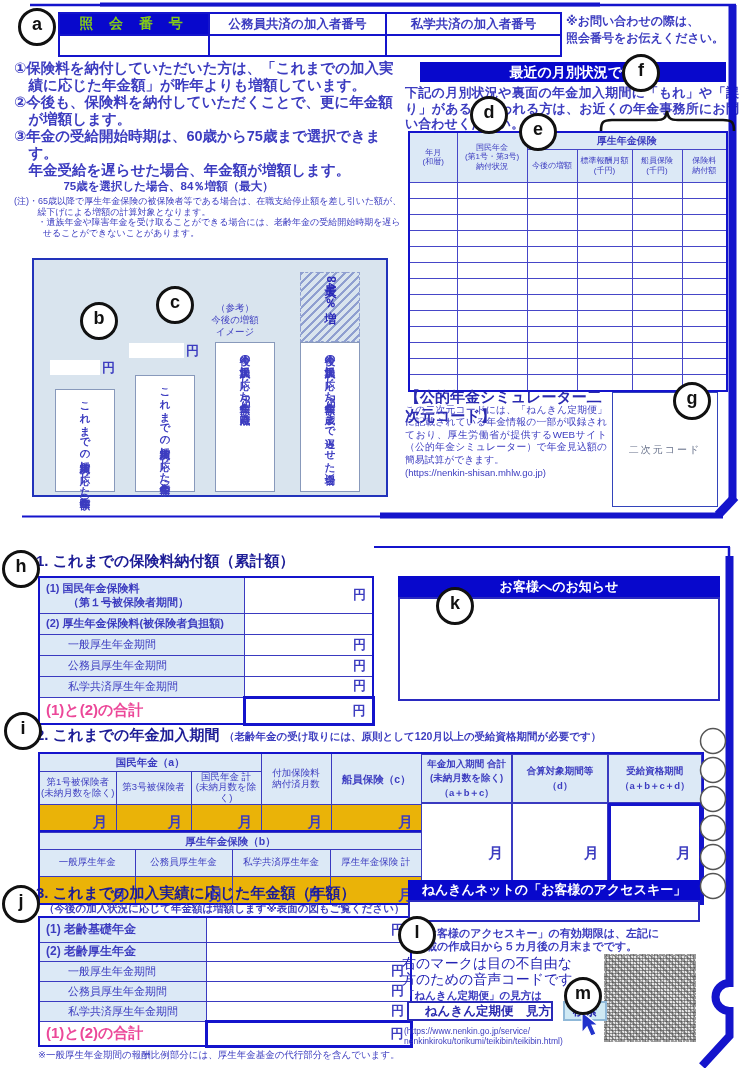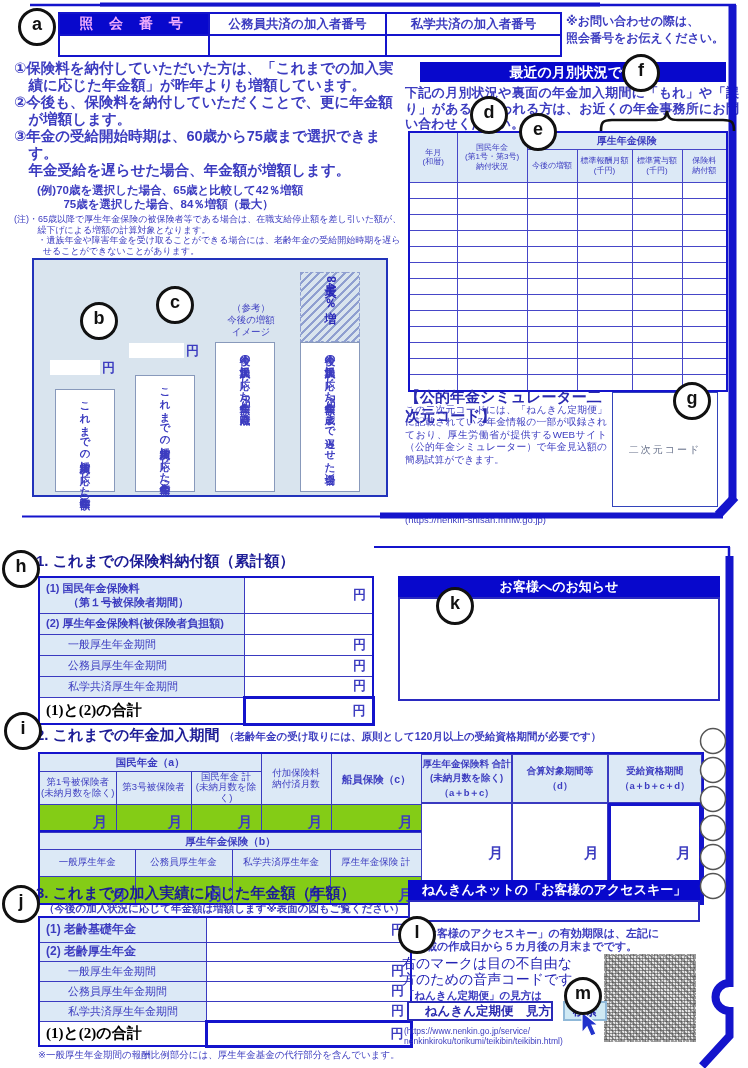--- a/index.html
+++ b/index.html
@@ -11,37 +11,37 @@
   .circ{position:absolute;width:32px;height:32px;border:3px solid #111;border-radius:50%;
         background:#fff;color:#111;font-weight:bold;font-size:18px;line-height:27px;
         text-align:center;z-index:30;}
   
   .bluebar{background:#0808cc;color:#fff;font-weight:bold;text-align:center;}
   
   .vtext{writing-mode:vertical-rl;text-orientation:mixed;}
   
   .inq{border-collapse:collapse;table-layout:fixed;}
   .inq td{border:2px solid #1414cc;text-align:center;font-weight:bold;font-size:12.5px;color:#3c3cc0;padding:0;}
-  .inq .inqhead{background:#0808cc;color:#f0abfc;font-size:14px;letter-spacing:6px;}
+  .inq .inqhead{background:#0808cc;color:#84cc16;font-size:14px;letter-spacing:6px;}
   
   .mtable{border-collapse:collapse;table-layout:fixed;width:318px;border:2px solid #1414cc;background:#fff;}
   .mtable td{border:1px solid #4646c8;font-size:8px;line-height:1.2;color:#3c3cc0;text-align:center;padding:0;}
   .mtable .mh{background:#dce9f6;}
   .mtable .mrow td{height:15px;}
   
   .stable{border-collapse:collapse;table-layout:fixed;border:2px solid #1414cc;background:#fff;}
   .stable td{border:1px solid #3a3ac0;padding:0 6px;font-size:11px;color:#3c3cc0;}
   .stable .lab{background:#dce9f6;font-weight:bold;}
   .stable .sub td{border-top:1px dotted #8a8ad0;}
   .stable .sub .lab{padding-left:28px;font-weight:normal;}
   .stable .val{text-align:right;font-weight:bold;font-size:13px;}
-  .stable .totlab{background:#fff;font-size:15px;font-weight:bold;color:#000000;font-family:Liberation Serif, serif;}
+  .stable .totlab{background:#fff;font-size:15px;font-weight:bold;color:#ec4899;}
   .stable .totval{border:3px solid #1414cc;text-align:right;font-weight:bold;font-size:13px;}
   
-  .t2{border-collapse:collapse;table-layout:fixed;background:#84cc16;}
+  .t2{border-collapse:collapse;table-layout:fixed;background:#eab308;}
   .t2 td{border:1px solid #3a3ac0;padding:0;font-size:9.5px;line-height:1.15;color:#3c3cc0;text-align:center;}
   .t2 .hd{background:#dce9f6;}
   .t2 .mval{text-align:right;vertical-align:bottom;font-size:15px;font-weight:bold;padding-right:8px;}
   .s2rcol{box-sizing:border-box;border:1px solid #3a3ac0;}
   .s2rhead{background:#dce9f6;font-size:9.5px;font-weight:bold;text-align:center;
            display:flex;align-items:center;justify-content:center;white-space:pre-line;line-height:1.5;}
   .s2rval{background:#fff;display:flex;align-items:center;justify-content:flex-end;
           font-size:15px;font-weight:bold;padding-right:8px;box-sizing:border-box;}
   .secttitle{font-weight:bold;font-size:15px;color:#1c1c96;}
   .noise{background-color:#e6e6e6;border:2px dotted #9a9a9a;
@@ -104,21 +104,20 @@
   </tbody>
     </table>
   <div class="abs pl" style="left:566px;top:13px;width:178px;font-size:12px;font-weight:bold;line-height:17px;">※お問い合わせの際は、
 照会番号をお伝えください。</div>
 
   <div class="abs" style="left:14px;top:60px;width:390px;font-size:14.5px;font-weight:bold;line-height:17px;color:#3c3cc0;">
     <div style="padding-left:1em;text-indent:-1em;">①保険料を納付していただいた方は、「これまでの加入実績に応じた年金額」が昨年よりも増額しています。</div>
     <div style="padding-left:1em;text-indent:-1em;">②今後も、保険料を納付していただくことで、更に年金額が増額します。</div>
     <div style="padding-left:1em;text-indent:-1em;">③年金の受給開始時期は、60歳から75歳まで選択できます。</div>
     <div style="padding-left:1em;">年金受給を遅らせた場合、年金額が増額します。</div>
-    <div style="font-size:11.5px;line-height:14px;margin-top:4px;padding-left:2em;">(例)70歳を選択した場合、65歳と比較して42％増額</div>
     <div style="font-size:11.5px;line-height:14px;padding-left:4.3em;">75歳を選択した場合、84％増額（最大）</div>
     <div style="font-size:9px;font-weight:normal;line-height:10.5px;margin-top:3px;padding-left:2.6em;text-indent:-2.6em;">(注)・65歳以降で厚生年金保険の被保険者等である場合は、在職支給停止額を差し引いた額が、繰下げによる増額の計算対象となります。</div>
     <div style="font-size:9px;font-weight:normal;line-height:10.5px;padding-left:3.2em;text-indent:-0.6em;">・遺族年金や障害年金を受け取ることができる場合には、老齢年金の受給開始時期を遅らせることができないことがあります。</div>
   </div>
 
   <div class="abs" style="left:32px;top:258px;width:356px;height:239px;background:#d9e4ee;border:2px solid #2233bb;box-sizing:border-box;">
 
     <div class="abs" style="left:16px;top:100px;width:50px;height:15px;background:#fff;"></div>
     <div class="abs" style="left:68px;top:99px;font-size:13px;font-weight:bold;">円</div>
 
@@ -126,21 +125,21 @@
       <span class="vtext" style="font-size:10.5px;font-weight:bold;line-height:13px;margin-top:4px;">これまでの加入実績に応じた年金額（昨年）</span>
     </div>
 
     <div class="abs" style="left:95px;top:83px;width:55px;height:15px;background:#fff;"></div>
     <div class="abs" style="left:152px;top:82px;font-size:13px;font-weight:bold;">円</div>
 
     <div class="abs" style="left:101px;top:115px;width:60px;height:117px;background:#fff;border:1px solid #8899bb;box-sizing:border-box;display:flex;justify-content:center;">
       <span class="vtext" style="font-size:10.5px;font-weight:bold;line-height:13px;margin-top:4px;">これまでの加入実績に応じた年金額（今年）</span>
     </div>
 
-    <div class="abs pl" style="left:172px;top:42px;width:90px;font-size:9.5px;text-align:center;line-height:12px;">（参考）
+    <div class="abs pl" style="left:156px;top:42px;width:90px;font-size:9.5px;text-align:center;line-height:12px;">（参考）
 今後の増額
 イメージ</div>
 
     <div class="abs" style="left:181px;top:82px;width:60px;height:150px;background:#fff;border:1px solid #8899bb;box-sizing:border-box;display:flex;justify-content:center;">
       <span class="vtext" style="font-size:10.5px;font-weight:bold;line-height:13px;margin-top:4px;">今後の加入状況に応じた年金額（65歳時点）</span>
     </div>
 
     <div class="abs hatch" style="left:266px;top:12px;width:60px;height:70px;box-sizing:border-box;display:flex;justify-content:center;">
       <span class="vtext" style="font-size:12px;font-weight:bold;margin-top:3px;color:#2a2ab8;">最大84％増</span>
     </div>
@@ -168,21 +167,21 @@
 (和暦)</td>
       <td class="mh pl" rowspan="2">国民年金
 (第1号・第3号)
 納付状況</td>
       <td class="mh" colspan="4" style="font-size:10px;font-weight:bold;">厚生年金保険</td>
     </tr>
     <tr style="height:33px;">
       <td class="mh pl">今後の増額</td>
       <td class="mh pl">標準報酬月額
 (千円)</td>
-      <td class="mh pl">標準賞与額
+      <td class="mh pl">船員保険
 (千円)</td>
       <td class="mh pl">保険料
 納付額</td>
     </tr>
     <tr class="mrow">
           <td></td>
           <td></td>
           <td></td>
           <td></td>
           <td></td>
@@ -282,21 +281,21 @@
           <td></td>
           <td></td>
           <td></td>
           <td></td>
         </tr>
   </tbody>
     </table>
 
   <div class="abs" style="left:405px;top:388px;width:210px;font-size:15px;font-weight:bold;color:#2a2ab0;">【公的年金シミュレーター二次元コード】</div>
   <div class="abs" style="left:405px;top:404px;width:202px;font-size:9.8px;line-height:12.4px;text-align:justify;">この二次元コードには、「ねんきん定期便」に記載されている年金情報の一部が収録されており、厚生労働省が提供するWEBサイト（公的年金シミュレーター）で年金見込額の簡易試算ができます。</div>
-  <div class="abs" style="left:405px;top:467px;width:210px;font-size:9.5px;margin-top:47px;">(https://nenkin-shisan.mhlw.go.jp)</div>
+  <div class="abs" style="left:405px;top:467px;width:210px;font-size:9.5px;">(https://nenkin-shisan.mhlw.go.jp)</div>
   <div class="abs" style="left:612px;top:392px;width:106px;height:115px;border:1.5px solid #3344bb;box-sizing:border-box;background:#fff;display:flex;align-items:center;justify-content:center;">
     <span style="font-size:10px;color:#66708a;letter-spacing:2px;">二次元コード</span>
   </div>
 
   <div class="abs secttitle" style="left:36px;top:552px;">1. これまでの保険料納付額（累計額）</div>
   <table class="stable abs" style="left:38px;top:576px;width:334px;">
     <colgroup>
         <col style="width:205px">
         <col style="width:129px">
       </colgroup>
@@ -393,21 +392,21 @@
           <td class="mval">月</td>
           <td class="mval">月</td>
           <td class="mval">月</td>
         </tr>
       </tbody>
         </table>
     </div>
 
     <div style="width:283px;display:flex;border:2px solid #1414cc;border-left:none;box-sizing:border-box;">
       <div style="width:92px;display:flex;flex-direction:column;">
-        <div class="s2rcol s2rhead" style="height:49px;">厚生年金保険料 合計
+        <div class="s2rcol s2rhead" style="height:49px;">年金加入期間 合計
 (未納月数を除く)
 （a＋b＋c）</div>
         <div class="s2rcol s2rval" style="flex:1;">月</div>
       </div>
       <div style="width:96px;display:flex;flex-direction:column;">
         <div class="s2rcol s2rhead" style="height:49px;">合算対象期間等
 （d）</div>
         <div class="s2rcol s2rval" style="flex:1;">月</div>
       </div>
       <div style="width:95px;display:flex;flex-direction:column;">

